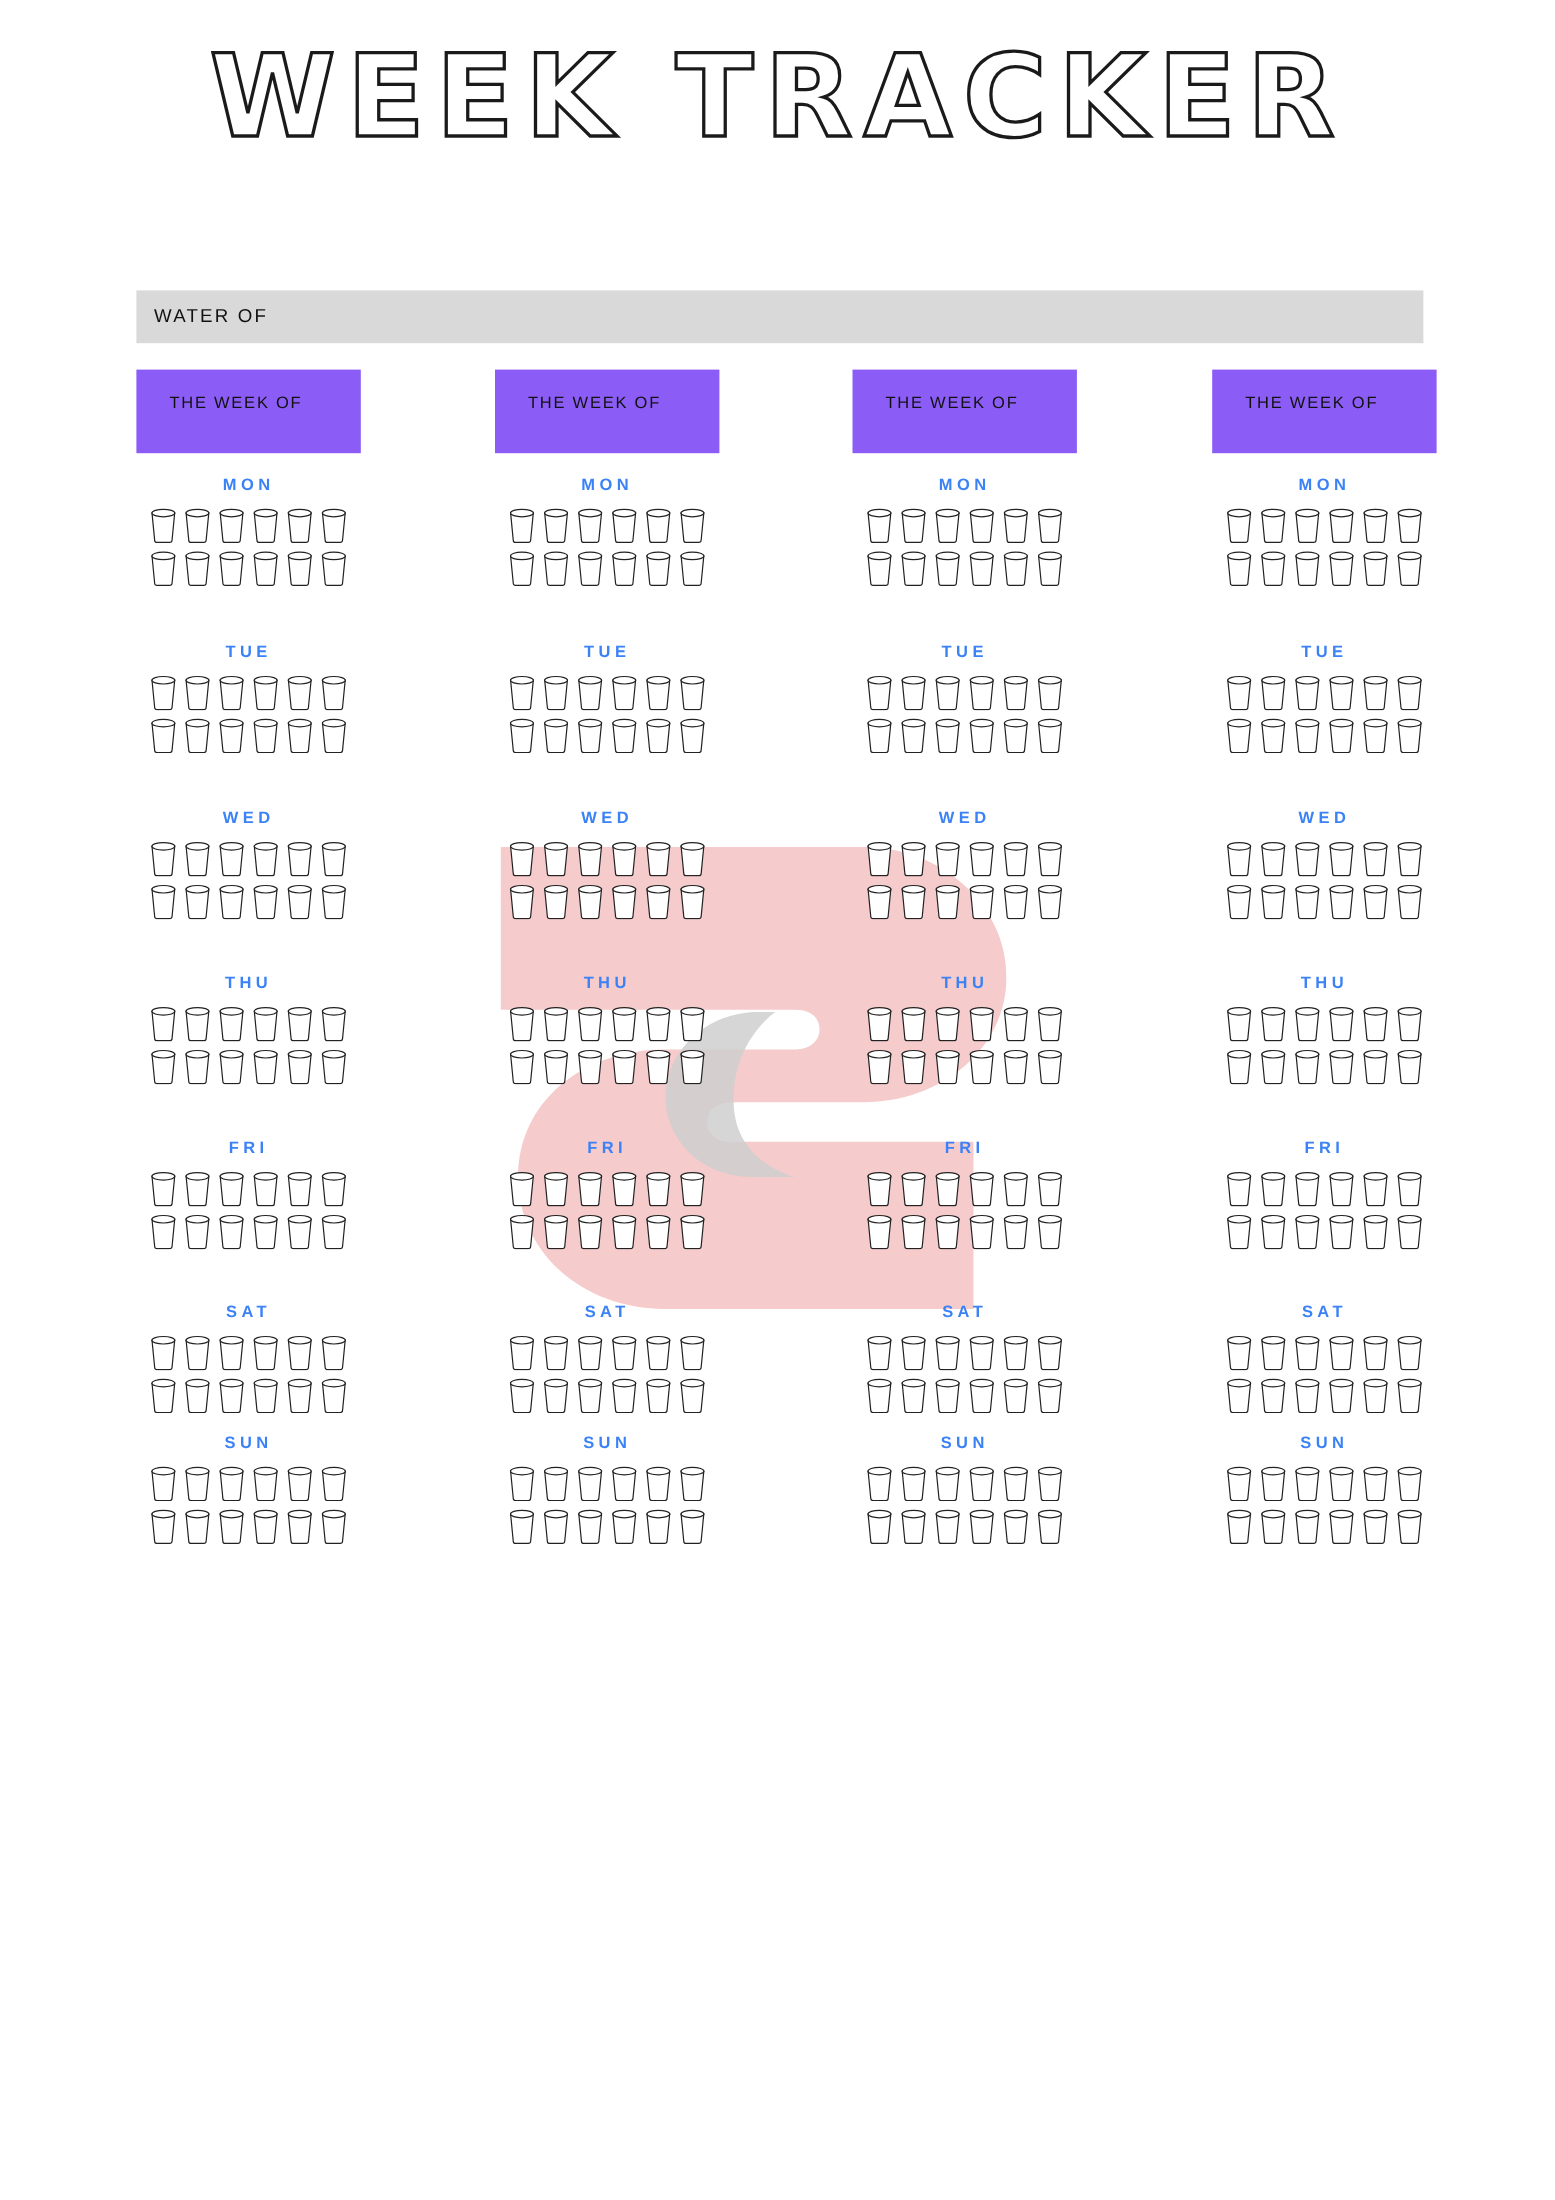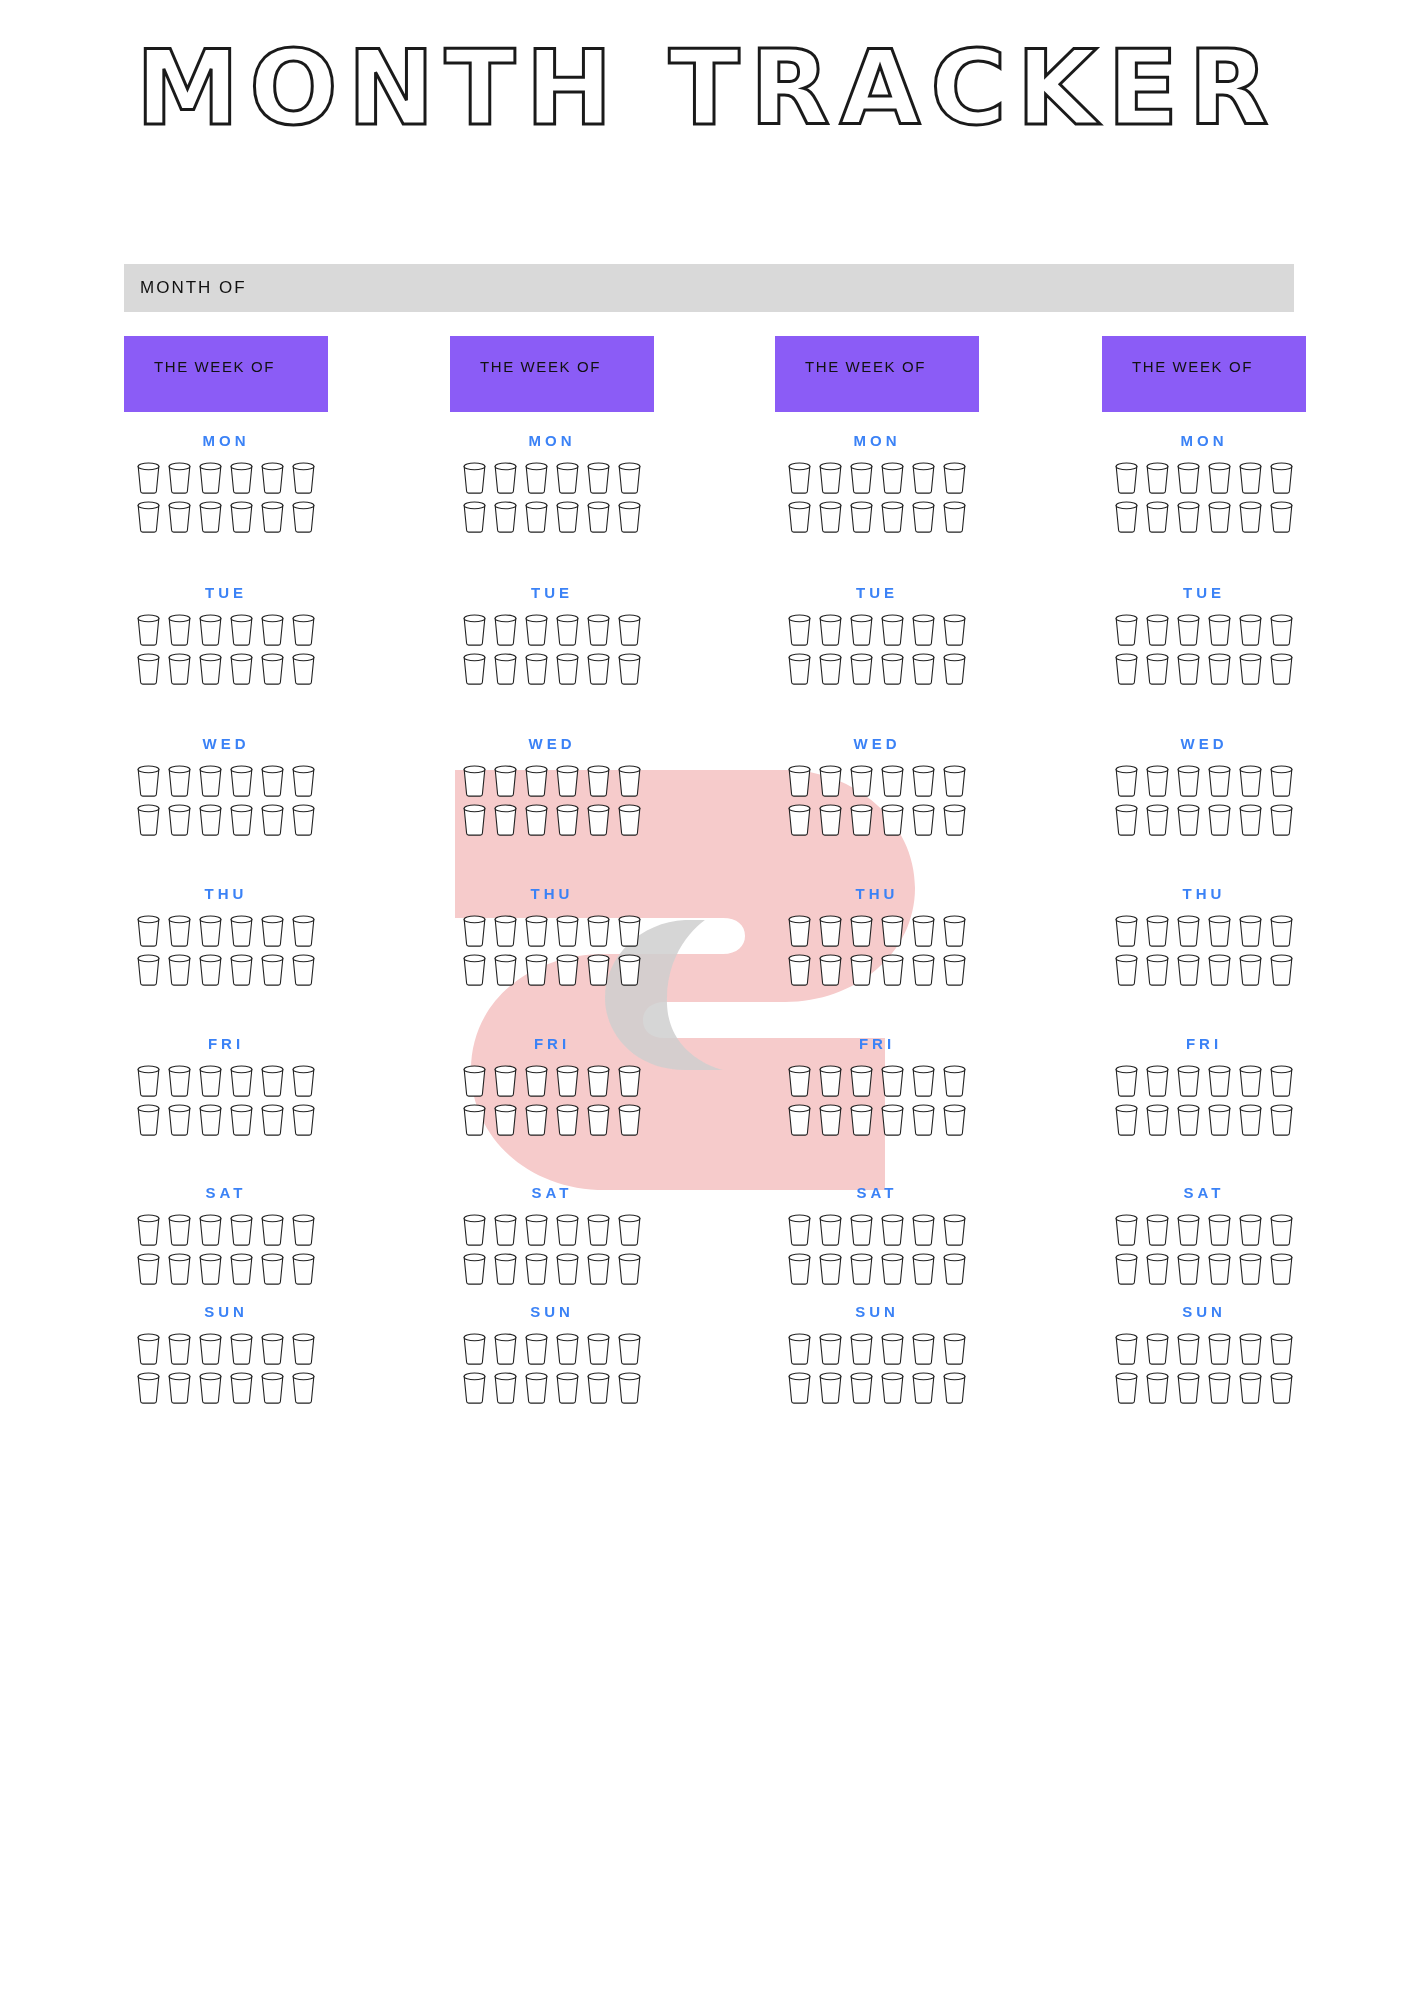--- a/index.html
+++ b/index.html
@@ -124,24 +124,24 @@
   .day-block.d6 { }
 </style>
 </head>
 <body>
 
 <svg id="watermark" viewBox="0 0 460 420" aria-hidden="true">
   <path d="M95 0 H330 C400 0 460 52 460 118 C460 184 400 232 330 232 H210 C196 232 188 240 188 250 C188 261 196 268 210 268 H430 V420 H150 C74 420 16 368 16 300 C16 232 74 184 150 184 H268 C282 184 290 176 290 166 C290 155 282 148 268 148 H0 V0 Z" fill="#f6cbcb"></path>
   <path d="M250 150 C250 150 210 176 212 234 C214 288 268 300 268 300 L230 300 C180 300 150 264 150 228 C150 186 186 152 230 150 Z" fill="#cfcfcf" opacity="0.85"></path>
 </svg>
 
-<div id="title">MONTH TRACKER</div>
+<div id="title">WEEK TRACKER</div>
 
 <div id="month-bar">
-  <span class="label">MONTH OF</span>
+  <span class="label">WATER OF</span>
 </div>
 
 <div id="columns">
     <div class="week-col c0">
       <div class="week-head">
         <span class="label">THE WEEK OF</span>
       </div>
       <div class="day-block d0">
         <div class="day-name">MON</div>
         <div class="cup-row">

